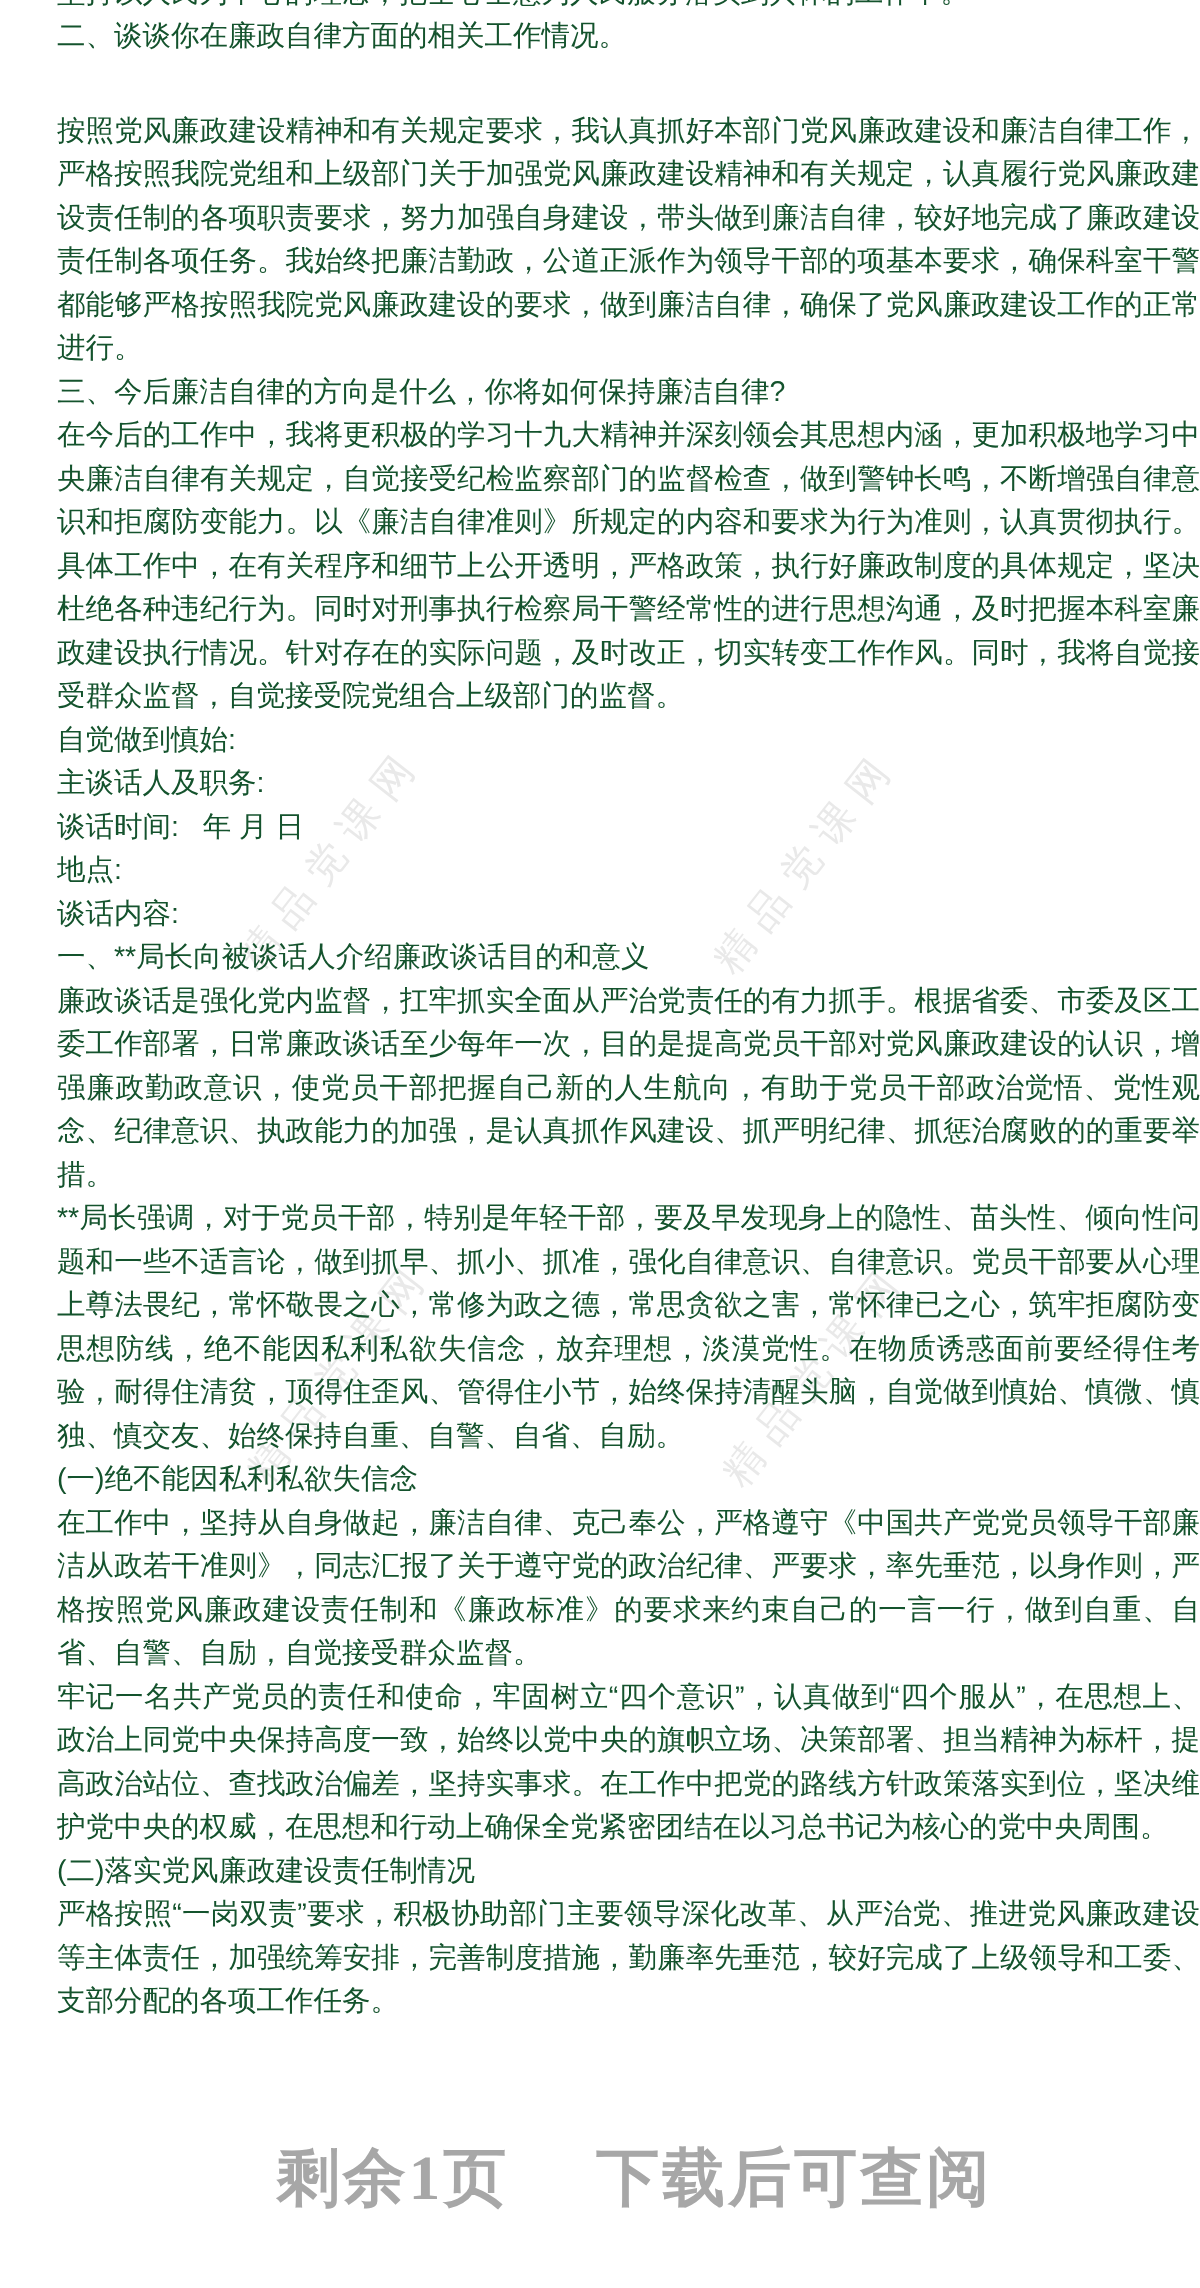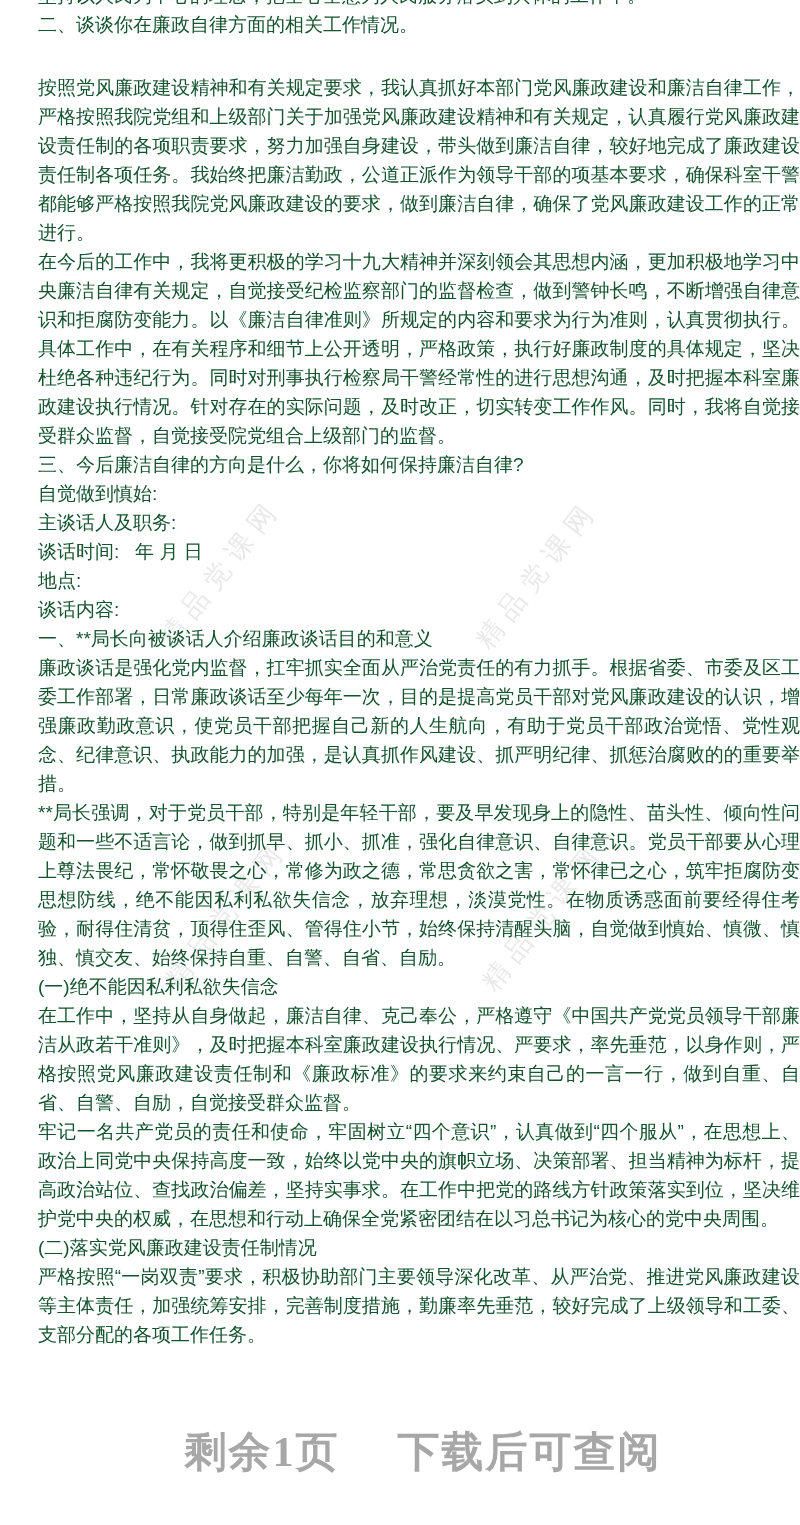--- a/index.html
+++ b/index.html
@@ -43,32 +43,32 @@
 
   <div class="wm wm-a1">精品党课网</div>
   <div class="wm wm-a2">精品党课网</div>
   <div class="wm wm-b1">精品党课网</div>
   <div class="wm wm-b2">精品党课网</div>
 
   <div class="doc">
       <p class="clipped">坚持以人民为中心的理念，把全心全意为人民服务落实到具体的工作中。</p>
       <p>二、谈谈你在廉政自律方面的相关工作情况。</p>
       <p class="gap">按照党风廉政建设精神和有关规定要求，我认真抓好本部门党风廉政建设和廉洁自律工作，严格按照我院党组和上级部门关于加强党风廉政建设精神和有关规定，认真履行党风廉政建设责任制的各项职责要求，努力加强自身建设，带头做到廉洁自律，较好地完成了廉政建设责任制各项任务。我始终把廉洁勤政，公道正派作为领导干部的项基本要求，确保科室干警都能够严格按照我院党风廉政建设的要求，做到廉洁自律，确保了党风廉政建设工作的正常进行。</p>
+      <p>三、今后廉洁自律的方向是什么，你将如何保持廉洁自律?</p>
       <p>在今后的工作中，我将更积极的学习十九大精神并深刻领会其思想内涵，更加积极地学习中央廉洁自律有关规定，自觉接受纪检监察部门的监督检查，做到警钟长鸣，不断增强自律意识和拒腐防变能力。以《廉洁自律准则》所规定的内容和要求为行为准则，认真贯彻执行。具体工作中，在有关程序和细节上公开透明，严格政策，执行好廉政制度的具体规定，坚决杜绝各种违纪行为。同时对刑事执行检察局干警经常性的进行思想沟通，及时把握本科室廉政建设执行情况。针对存在的实际问题，及时改正，切实转变工作作风。同时，我将自觉接受群众监督，自觉接受院党组合上级部门的监督。</p>
-      <p>三、今后廉洁自律的方向是什么，你将如何保持廉洁自律?</p>
       <p>自觉做到慎始:</p>
       <p>主谈话人及职务:</p>
       <p>谈话时间:   年 月 日</p>
       <p>地点:</p>
       <p>谈话内容:</p>
       <p>一、**局长向被谈话人介绍廉政谈话目的和意义</p>
       <p>廉政谈话是强化党内监督，扛牢抓实全面从严治党责任的有力抓手。根据省委、市委及区工委工作部署，日常廉政谈话至少每年一次，目的是提高党员干部对党风廉政建设的认识，增强廉政勤政意识，使党员干部把握自己新的人生航向，有助于党员干部政治觉悟、党性观念、纪律意识、执政能力的加强，是认真抓作风建设、抓严明纪律、抓惩治腐败的的重要举措。</p>
       <p>**局长强调，对于党员干部，特别是年轻干部，要及早发现身上的隐性、苗头性、倾向性问题和一些不适言论，做到抓早、抓小、抓准，强化自律意识、自律意识。党员干部要从心理上尊法畏纪，常怀敬畏之心，常修为政之德，常思贪欲之害，常怀律已之心，筑牢拒腐防变思想防线，绝不能因私利私欲失信念，放弃理想，淡漠党性。在物质诱惑面前要经得住考验，耐得住清贫，顶得住歪风、管得住小节，始终保持清醒头脑，自觉做到慎始、慎微、慎独、慎交友、始终保持自重、自警、自省、自励。</p>
       <p>(一)绝不能因私利私欲失信念</p>
-      <p>在工作中，坚持从自身做起，廉洁自律、克己奉公，严格遵守《中国共产党党员领导干部廉洁从政若干准则》，及时把握本科室廉政建设执行情况、严要求，率先垂范，以身作则，严格按照党风廉政建设责任制和《廉政标准》的要求来约束自己的一言一行，做到自重、自省、自警、自励，自觉接受群众监督。</p>
+      <p>在工作中，坚持从自身做起，廉洁自律、克己奉公，严格遵守《中国共产党党员领导干部廉洁从政若干准则》，同志汇报了关于遵守党的政治纪律、严要求，率先垂范，以身作则，严格按照党风廉政建设责任制和《廉政标准》的要求来约束自己的一言一行，做到自重、自省、自警、自励，自觉接受群众监督。</p>
       <p>牢记一名共产党员的责任和使命，牢固树立“四个意识”，认真做到“四个服从”，在思想上、政治上同党中央保持高度一致，始终以党中央的旗帜立场、决策部署、担当精神为标杆，提高政治站位、查找政治偏差，坚持实事求。在工作中把党的路线方针政策落实到位，坚决维护党中央的权威，在思想和行动上确保全党紧密团结在以习总书记为核心的党中央周围。</p>
       <p>(二)落实党风廉政建设责任制情况</p>
       <p>严格按照“一岗双责”要求，积极协助部门主要领导深化改革、从严治党、推进党风廉政建设等主体责任，加强统筹安排，完善制度措施，勤廉率先垂范，较好完成了上级领导和工委、支部分配的各项工作任务。</p>
     </div>
 
   <div class="footer">
     <span>剩余1页</span>
     <span>下载后可查阅</span>
   </div>
 

